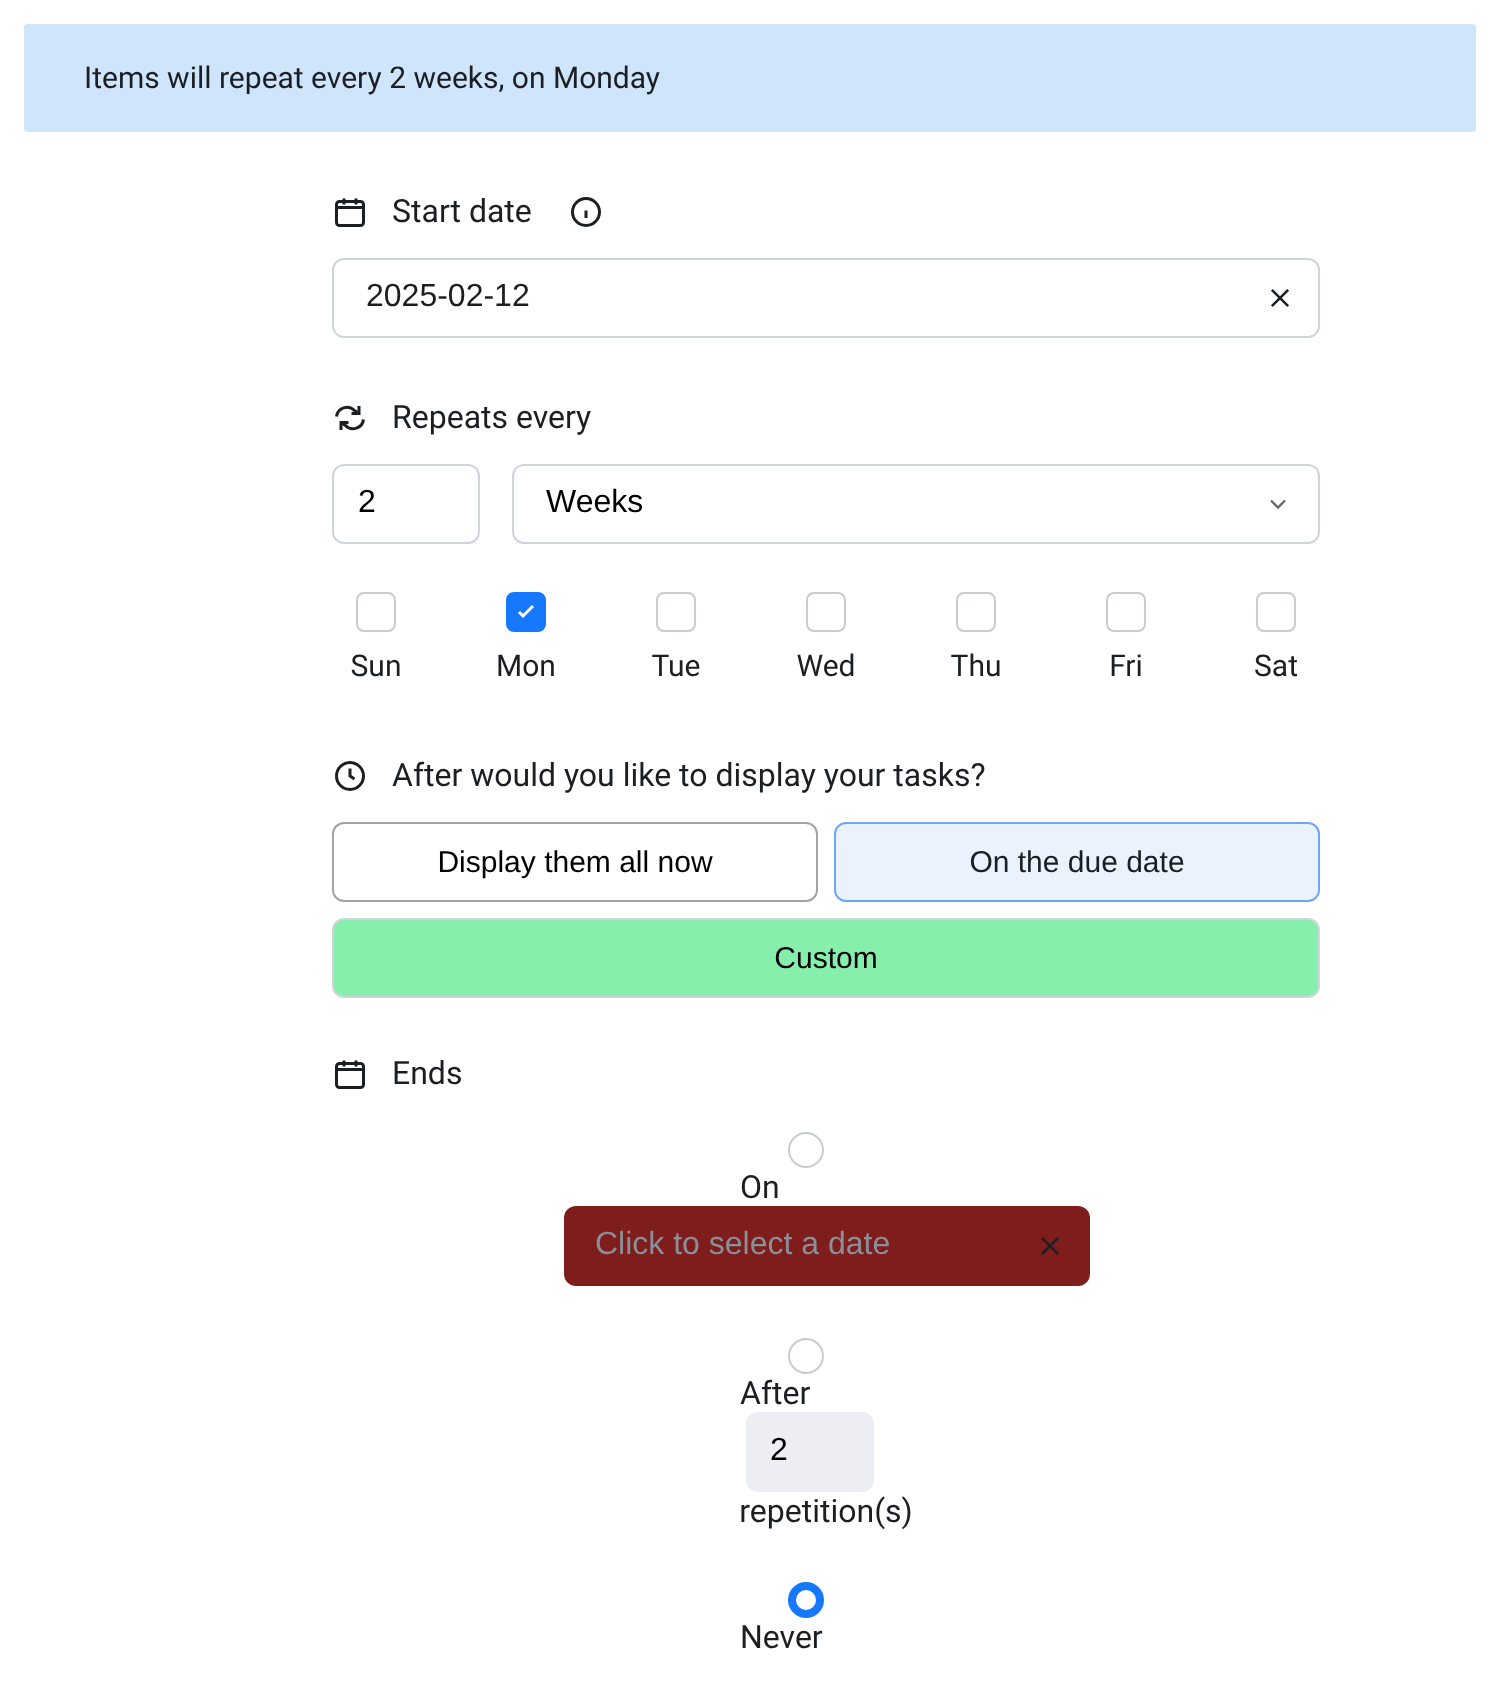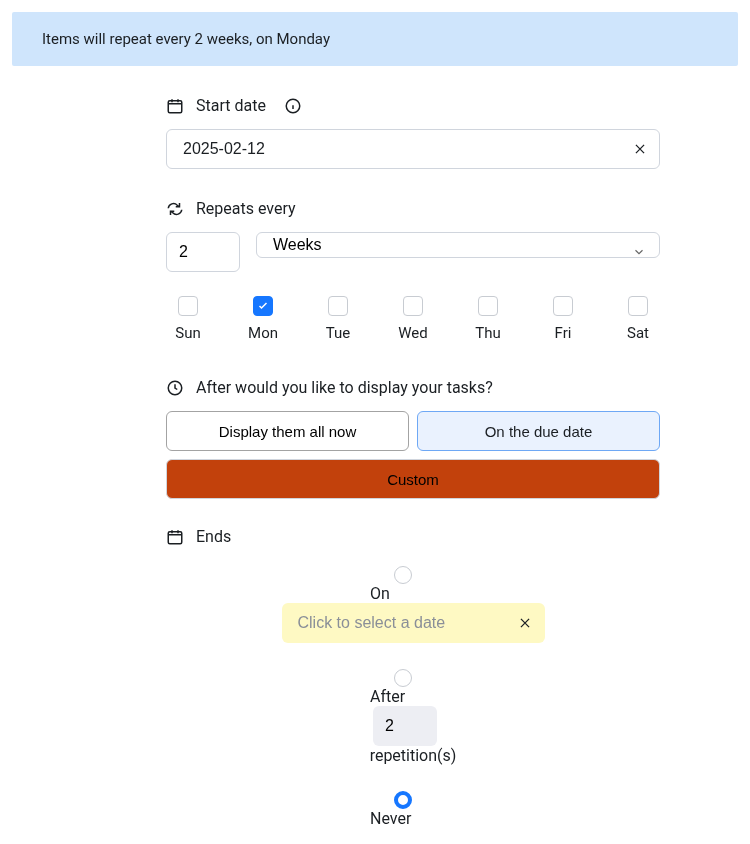--- a/index.html
+++ b/index.html
@@ -69,21 +69,21 @@
     padding: 0 12px;
     font-size: 16px;
     background: #fff;
   }
   .select-wrap {
     position: relative;
     flex: 1;
   }
   .select-input {
     width: 100%;
-    height: 26px;
+    height: 40px;
     border: 1px solid #d0d5dd;
     border-radius: 6px;
     padding: 0 40px 0 16px;
     font-size: 16px;
     background: #fff;
     appearance: none;
     -webkit-appearance: none;
     cursor: pointer;
   }
   .chevron {
@@ -137,21 +137,21 @@
   .choice-btn.selected {
     background: #eaf2fe;
     border-color: #6ea8f5;
     color: #1b1f23;
   }
   .custom-btn {
     width: 100%;
     height: 40px;
     border: 1px solid #d0d5dd;
     border-radius: 6px;
-    background: #c2410c;
+    background: #86efac;
     font-size: 15px;
     cursor: pointer;
     margin-bottom: 28px;
   }
   .ends-section .section-label { margin-bottom: 20px; }
   .ends-row {
     display: flex;
     align-items: center;
     margin-bottom: 26px;
     flex-direction: column;
@@ -174,21 +174,21 @@
   }
   .ends-date-wrap {
     position: relative;
     flex: 1;
   }
   .ends-date-input {
     width: 100%;
     height: 40px;
     border: none;
     border-radius: 6px;
-    background: #fef9c3;
+    background: #7f1d1d;
     padding: 0 40px 0 16px;
     font-size: 16px;
     color: #8a8f98;
   }
   .ends-date-input::placeholder { color: #8a8f98; }
   .ends-num-input {
     width: 64px;
     height: 40px;
     border: none;
     border-radius: 6px;

